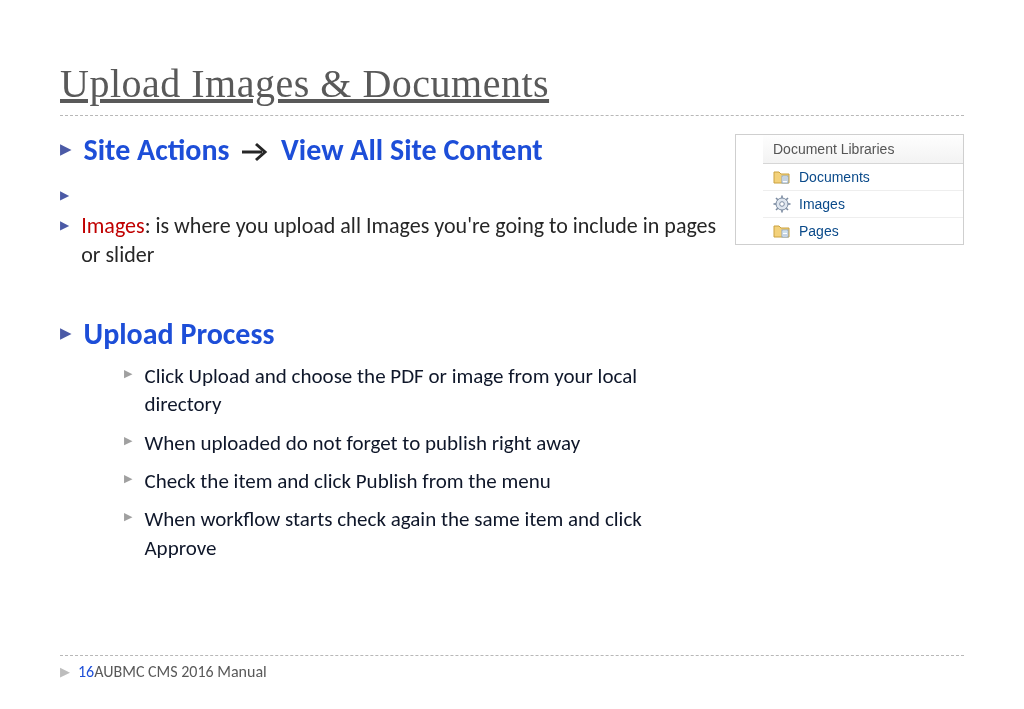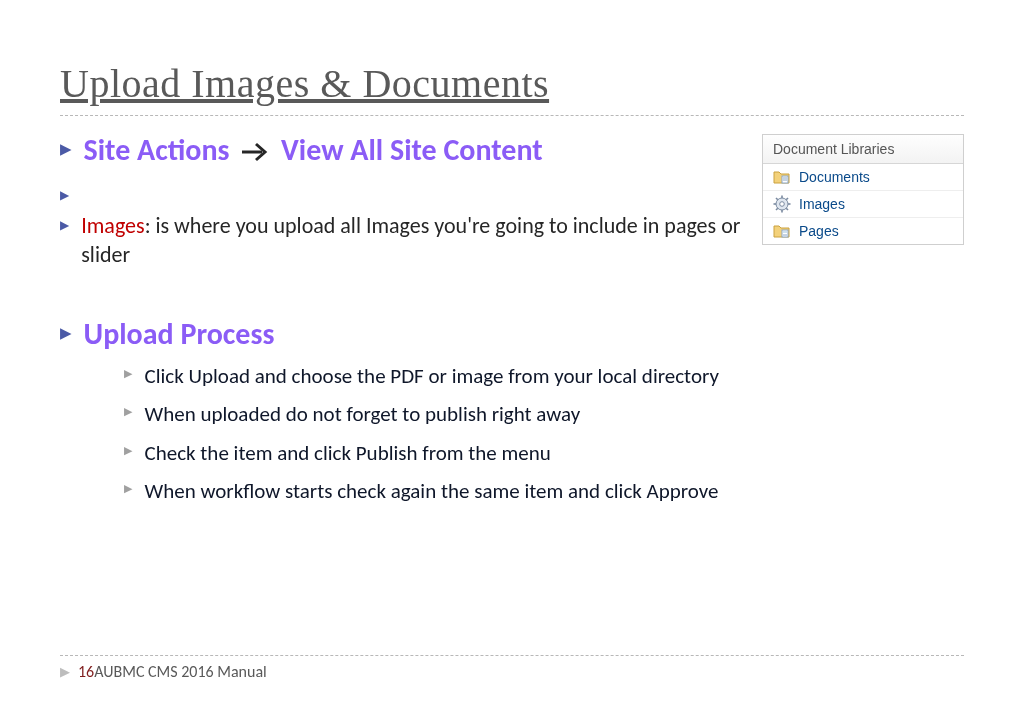--- a/index.html
+++ b/index.html
@@ -63,21 +63,21 @@
     font-size: 11px;
   }
   .arrow-icon {
     flex: 0 0 auto;
     margin-right: 12px;
     line-height: 1;
   }
   .big-text {
     font-size: 30px;
     font-weight: bold;
-    color: #8b5cf6;
+    color: #1d4ed8;
     line-height: 1.2;
   }
   .med-text {
     font-size: 22px;
     color: #262626;
     line-height: 1.35;
   }
   .small-text {
     font-size: 21px;
     color: #0f172a;
@@ -93,20 +93,21 @@
   }
   
   .doclib {
     width: 200px;
     border: 1px solid #cfcfcf;
     background: #fff;
     font-family: "Segoe UI", Tahoma, sans-serif;
     font-size: 14px;
     color: #333;
     margin-top: 2px;
+    padding-left: 27px;
   }
   .doclib-header {
     background: linear-gradient(#fefefe, #f3f3f3);
     border-bottom: 1px solid #d6d6d6;
     padding: 6px 10px;
     color: #555;
   }
   .doclib-item {
     display: flex;
     align-items: center;
@@ -136,21 +137,21 @@
     align-items: center;
     font-family: "Gill Sans", "Gill Sans MT", Calibri, sans-serif;
     font-size: 16px;
     color: #808080;
   }
   .footer-arrow {
     color: #bdbdbd;
     font-size: 13px;
     margin-right: 8px;
   }
-  .page-num { color: #7f1d1d; }
+  .page-num { color: #1d4ed8; }
   .manual-name {
     flex: 1;
     color: #595959;
   }
 </style>
 </head>
 <body>
 
 <div class="slide">
 

